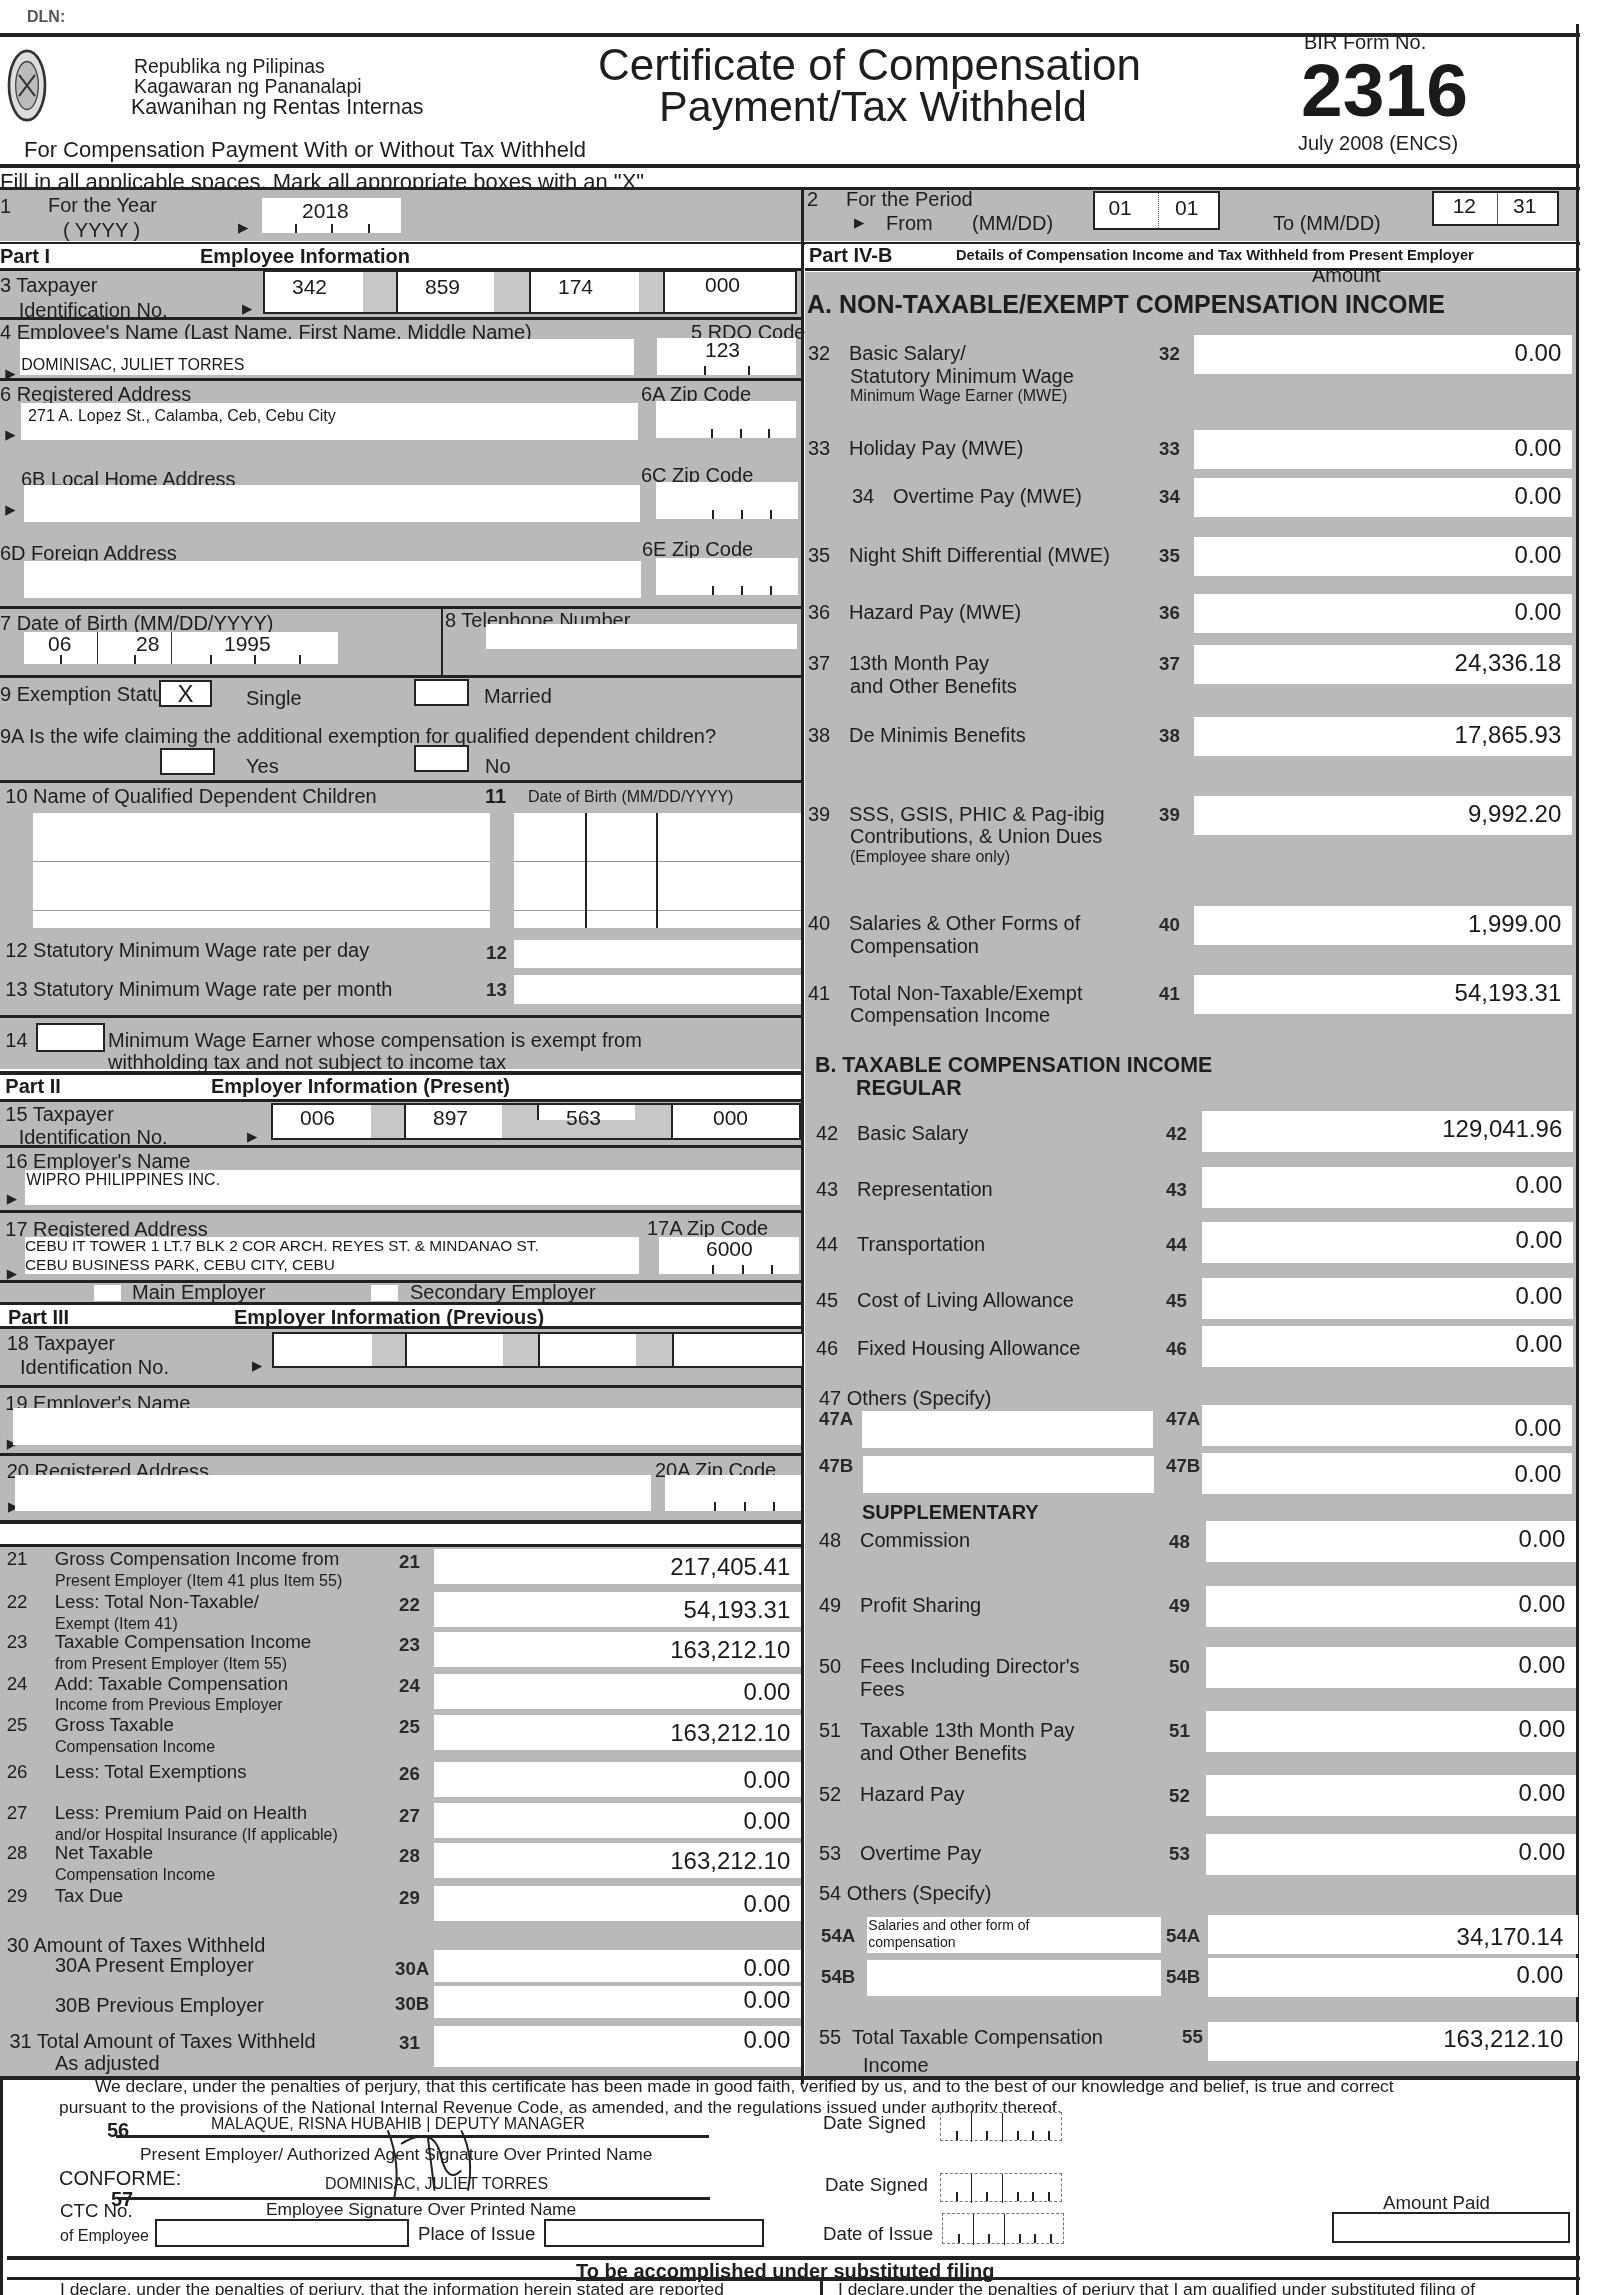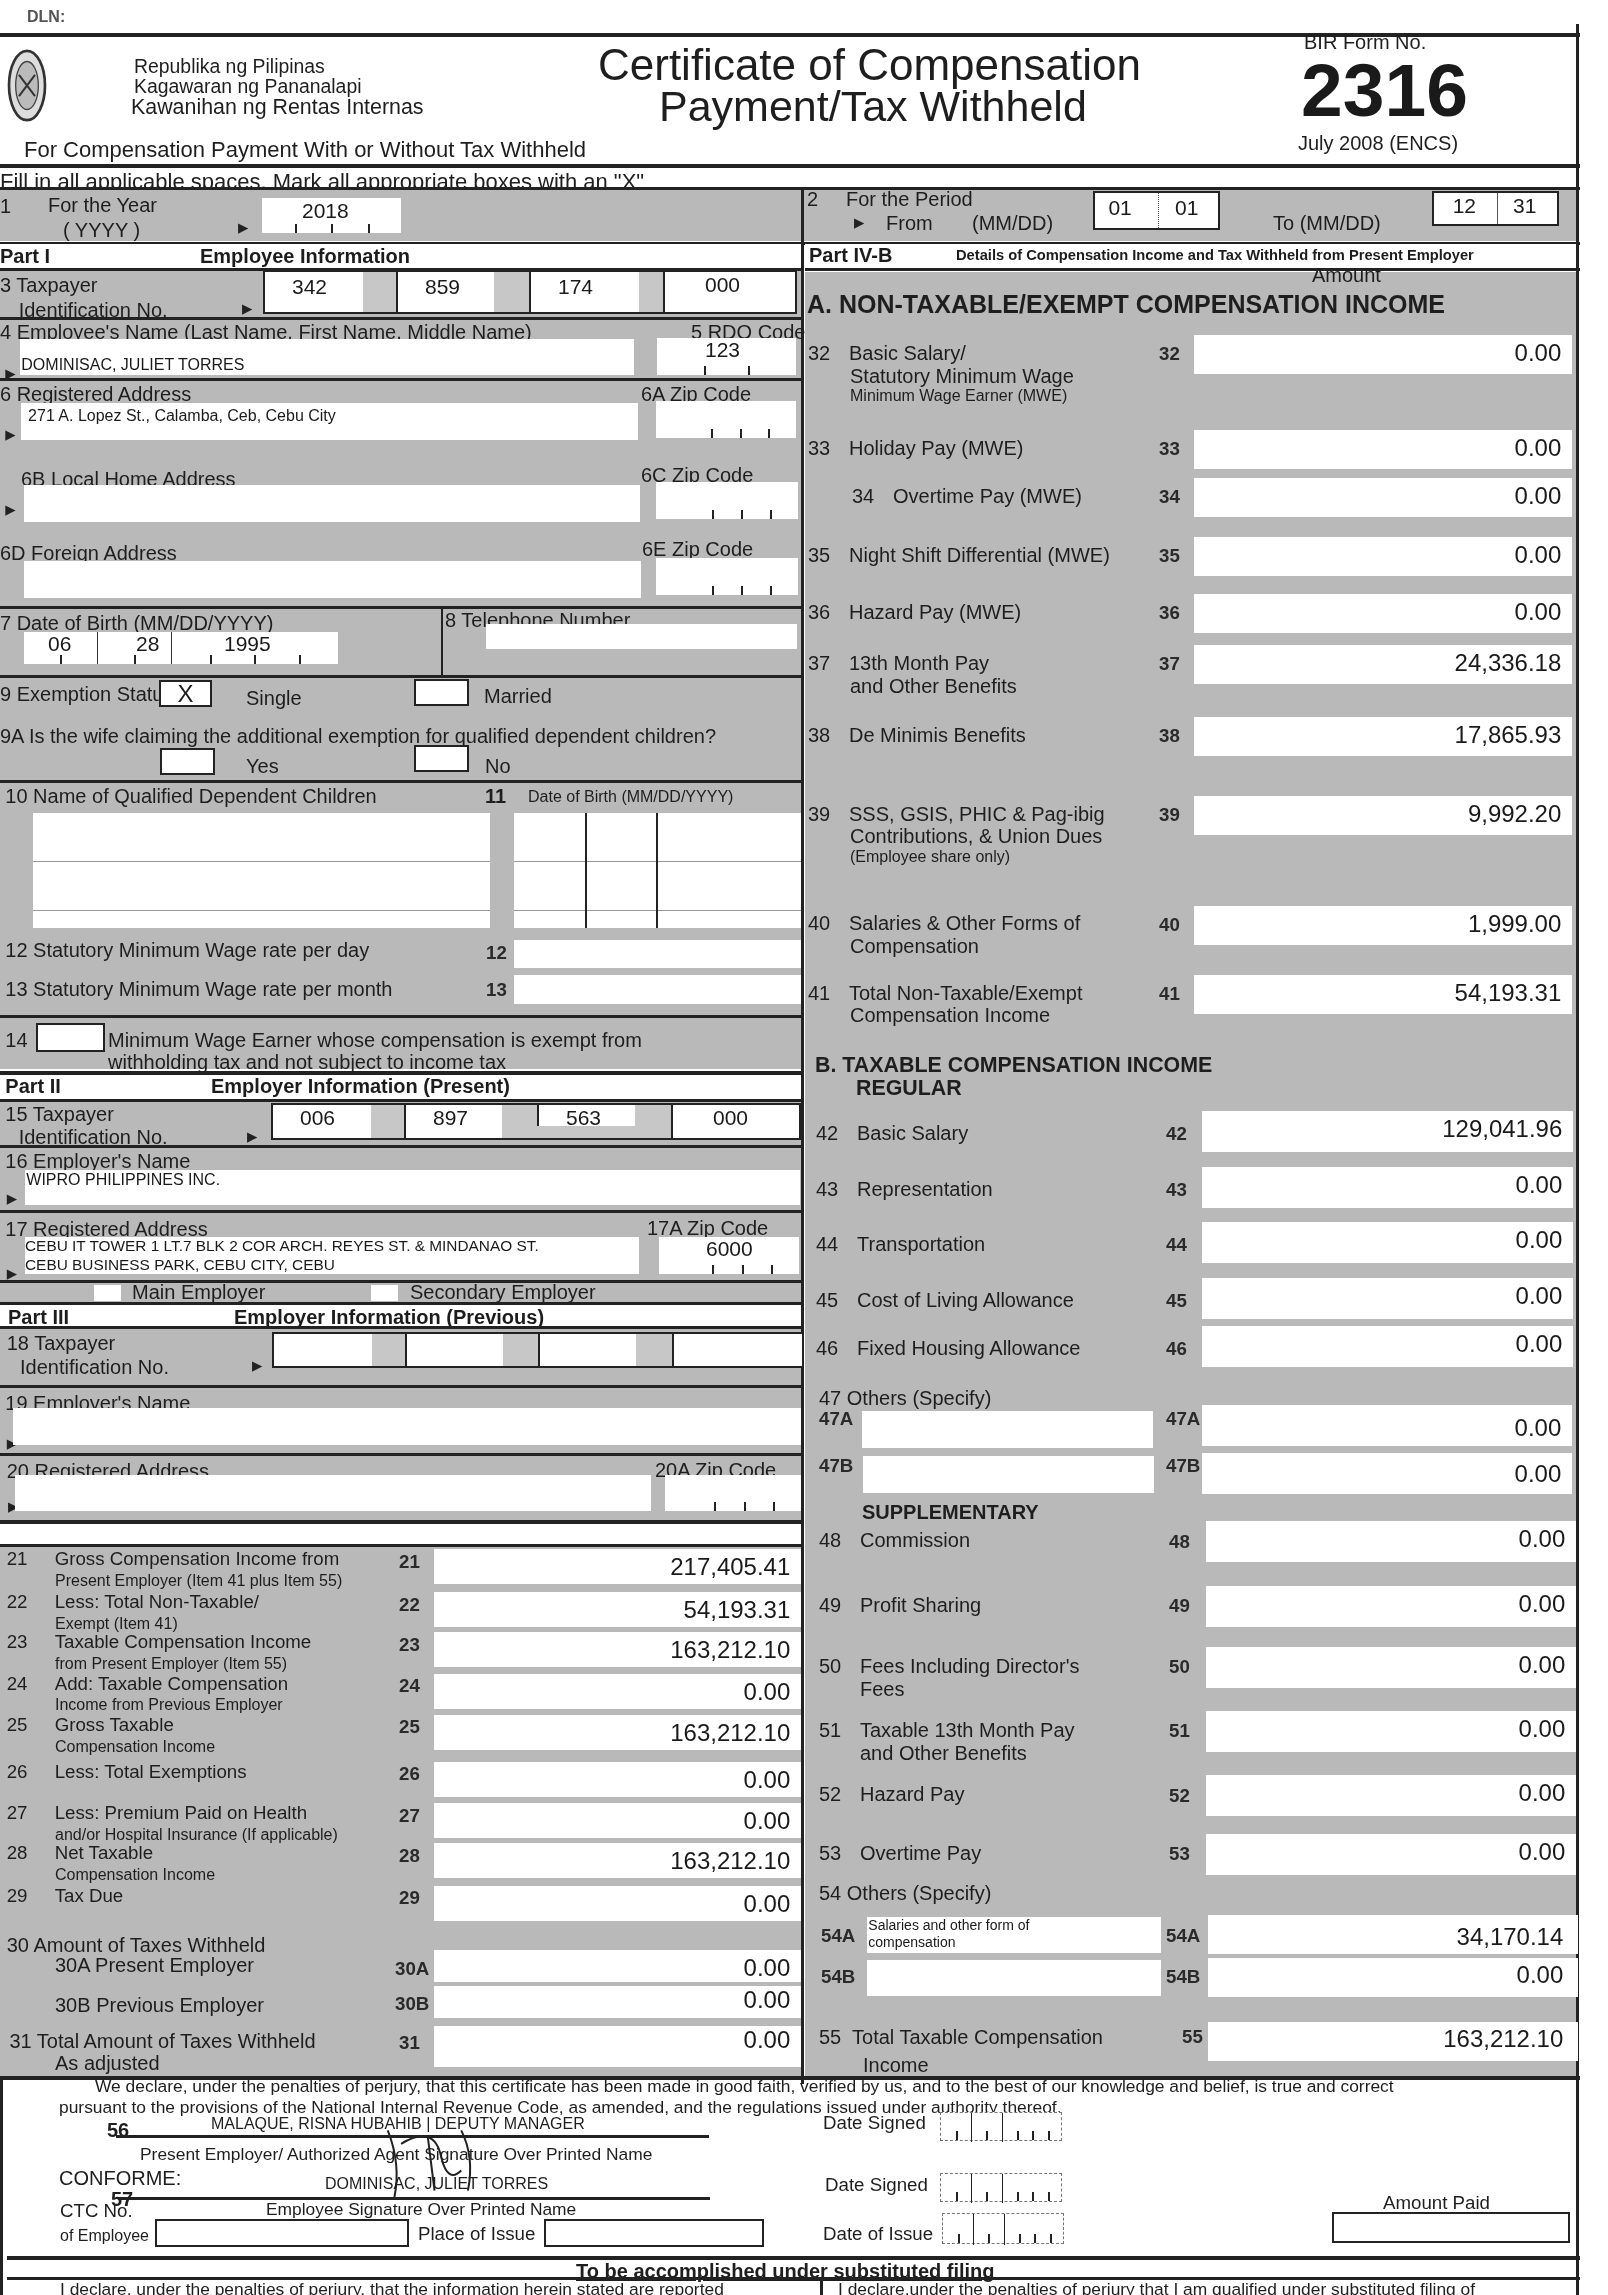--- a/index.html
+++ b/index.html
@@ -226,21 +226,21 @@
 <div class="lbl" data-name="item15-label" style="left:5.3px;top:1103px;">15 Taxpayer</div>
 <div class="lbl" data-name="item15-label-2" style="left:18.7px;top:1126px;">Identification No.</div>
 <div class="arrow" data-name="arrow-icon" style="left:247px;top:1129px;">▶</div>
 <div class="abs" data-name="employer-tin-input" style="left:271px;top:1103px;width:530px;height:37px;border:2px solid #222;background:#c7c7c7;">
   <div class="box" data-name="tin-segment" style="left:0;top:0;width:98px;height:33px;">
       <span class="val" data-name="tin-segment-value" style="left:27px;top:1.3px;">006</span>
     </div>
   <div class="box" data-name="tin-segment" style="left:131px;top:0;width:98px;height:33px;border-left:2px solid #222;">
       <span class="val" data-name="tin-segment-value" style="left:27px;top:1.3px;">897</span>
     </div>
-  <div class="box" data-name="tin-segment" style="left:264px;top:0;width:98px;height:21px;border-left:2px solid #222;">
+  <div class="box" data-name="tin-segment" style="left:264px;top:0;width:98px;height:15px;border-left:2px solid #222;">
       <span class="val" data-name="tin-segment-value" style="left:27px;top:1.3px;">563</span>
     </div>
   <div class="box" data-name="tin-segment" style="left:398px;top:0;width:128px;height:33px;border-left:2px solid #222;">
       <span class="val" data-name="tin-segment-value" style="left:40px;top:1.3px;">000</span>
     </div>
 </div>
 <div class="hline" style="left:0;top:1145px;width:801px;height:2.7px;" data-name="divider"></div>
 
 <div class="lbl" data-name="item16-label" style="left:5.3px;top:1150px;">16 Employer's Name</div>
 <div class="arrow" data-name="arrow-icon" style="left:6.7px;top:1191px;">▶</div>

